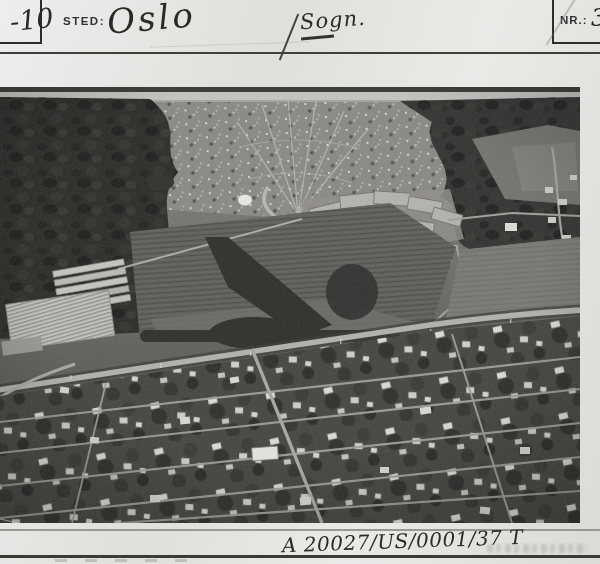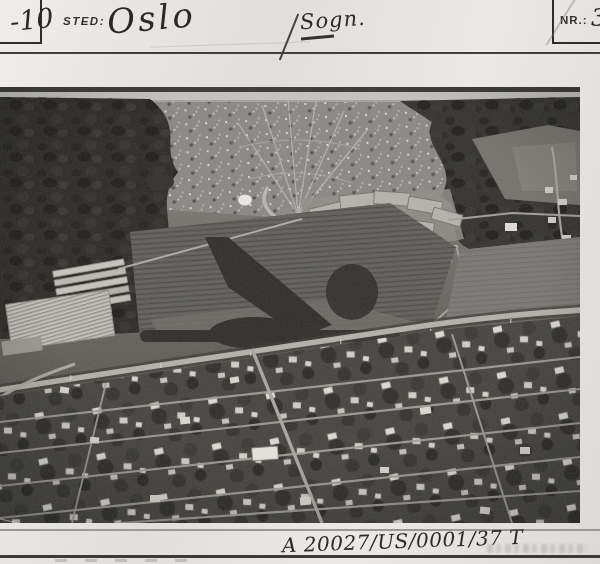--- a/index.html
+++ b/index.html
@@ -12,21 +12,21 @@
     color:#2e2d2a;
   }
   .abs{position:absolute;}
   .hand{
     font-family:"DejaVu Serif", serif; font-style:italic; color:#2a2926;
     white-space:nowrap;
   }
   
   .id-box{left:-10px; top:-10px; width:48px; height:50px; border:2.5px solid #2e2d2a;}
   .id-num{left:10px; top:4px; font-size:27px; transform:rotate(-6deg);}
-  .sted-label{left:63px; top:15px; font-size:11.5px; font-weight:bold; letter-spacing:1.5px; color:#333230;font-style:italic;}
+  .sted-label{left:63px; top:15px; font-size:11.5px; font-weight:bold; letter-spacing:1.5px; color:#333230;}
   .sted-value{left:107px; top:-2px; font-size:34px; transform:rotate(-5deg); letter-spacing:3px;}
   .pen-slash{left:288px; top:12px; width:2px; height:50px; background:#45443f; transform:rotate(22deg); border-radius:2px;}
   .annotation{left:300px; top:8px; font-size:21px; transform:rotate(-4deg); letter-spacing:1px;}
   .annotation-underline{left:301px; top:36px; width:33px; height:2.5px; background:#33322f; transform:rotate(-5deg);}
   .nr-box{left:552px; top:-10px; width:60px; height:50px; border:2.5px solid #2e2d2a;}
   .nr-label{left:560px; top:14px; font-size:11.5px; font-weight:bold; letter-spacing:1px; color:#333230;}
   .nr-value{left:591px; top:4px; font-size:24px;}
   .header-rule{left:0; top:52px; width:600px; height:2px; background:#413f3c;}
   .crease-a{left:560px; top:-6px; width:1.5px; height:55px; background:rgba(110,108,104,.35); transform:rotate(32deg);}
   .crease-b{left:150px; top:44px; width:160px; height:1px; background:rgba(120,118,114,.20); transform:rotate(-2deg);}

